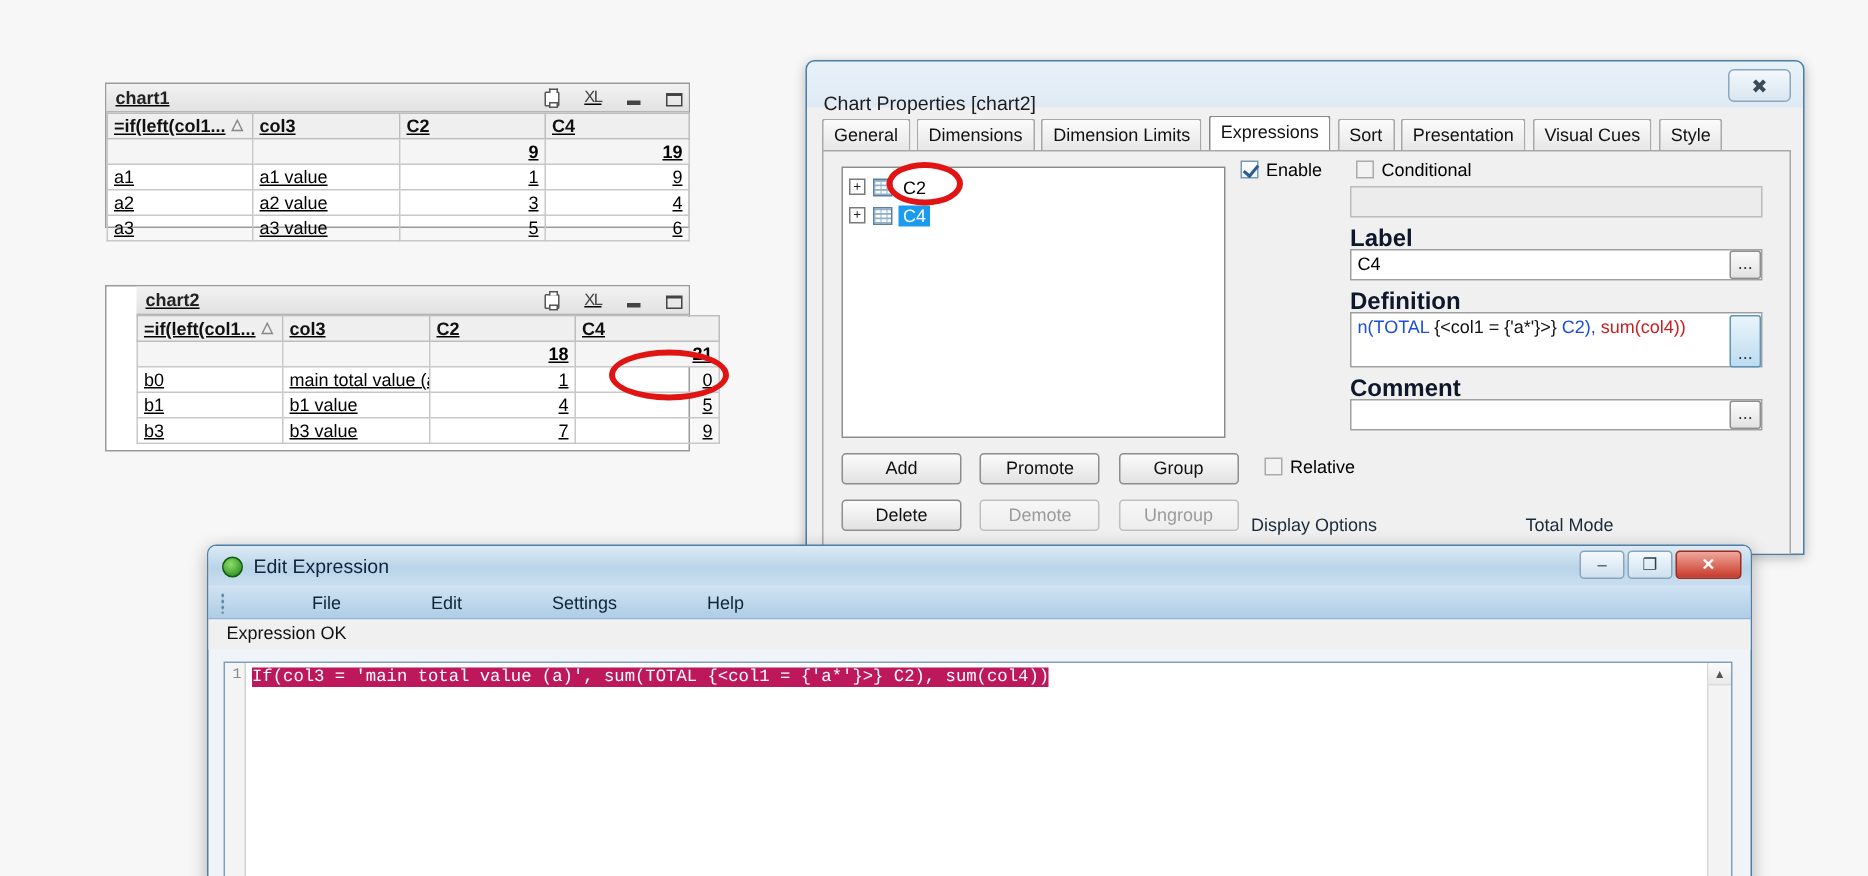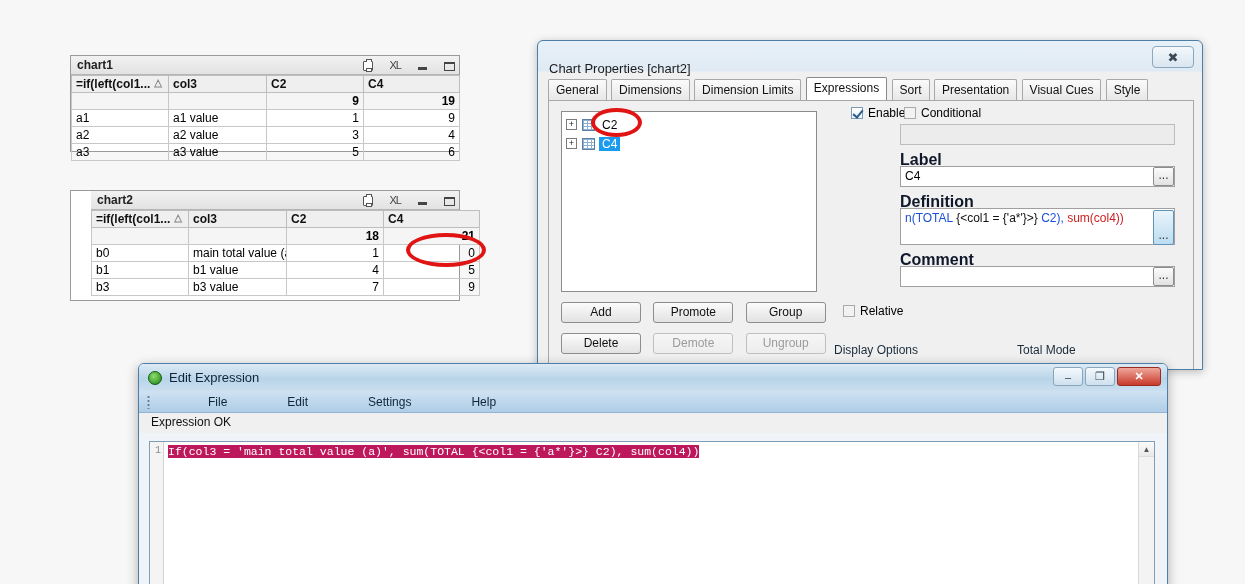--- a/index.html
+++ b/index.html
@@ -4,21 +4,21 @@
 <style>
   html,body{margin:0;padding:0;}
   body{
     width:1245px;height:584px;position:relative;overflow:hidden;
     background:#f7f7f7;
     font-family:"Liberation Sans", sans-serif;
     font-size:12px;color:#000;
   }
 
   
-  .qvchart{position:absolute;background:#fff;border:1px solid #9a9a9a;box-sizing:border-box;}
+  .qvchart{position:absolute;background:#fff;border:1px solid #9a9a9a;box-sizing:border-box;text-decoration:underline;}
   .qv-caption{
     height:19px;background:linear-gradient(to bottom,#f2f2f2,#e2e2e2);
     border-bottom:1px solid #b5b5b5;
     display:flex;align-items:center;padding:0 4px 0 6px;box-sizing:border-box;
   }
   .qv-caption .title{font-weight:bold;font-size:12px;flex:1;letter-spacing:0px;color:#222;}
   .qv-caption .icons{display:flex;align-items:flex-end;gap:17px;color:#444;}
   .ic-print{width:10px;height:10px;border:1px solid #555;border-radius:1px;position:relative;box-sizing:border-box;background:#fff;}
   .ic-print:before{content:"";position:absolute;left:2px;top:-3px;width:6px;height:3px;border:1px solid #555;border-bottom:none;box-sizing:border-box;background:#fff;}
   .ic-print:after{content:"";position:absolute;left:2px;bottom:-2px;width:6px;height:4px;border:1px solid #555;box-sizing:border-box;background:#fff;}
@@ -316,21 +316,21 @@
     <div class="btnrow" style="top:232px;">
       <span class="pbtn">Delete</span>
       <span class="pbtn disabled">Demote</span>
       <span class="pbtn disabled">Ungroup</span>
     </div>
 
     <div style="position:absolute;left:294px;top:203px;">
       <span class="cbx dim"></span><span>Relative</span>
     </div>
 
-    <div style="position:absolute;left:278px;top:5px;margin-left:24px;">
+    <div style="position:absolute;left:278px;top:5px;">
       <span class="cbx checked"></span><span>Enable</span>
     </div>
     <div style="position:absolute;left:355px;top:5px;">
       <span class="cbx dim"></span><span>Conditional</span>
     </div>
 
     <div class="fld disabled" style="left:351px;top:23px;width:275px;height:21px;"></div>
 
     <div class="lbl" style="left:351px;top:50px;">Label</div>
     <div class="fld" style="left:351px;top:65px;width:275px;height:21px;">C4</div>

